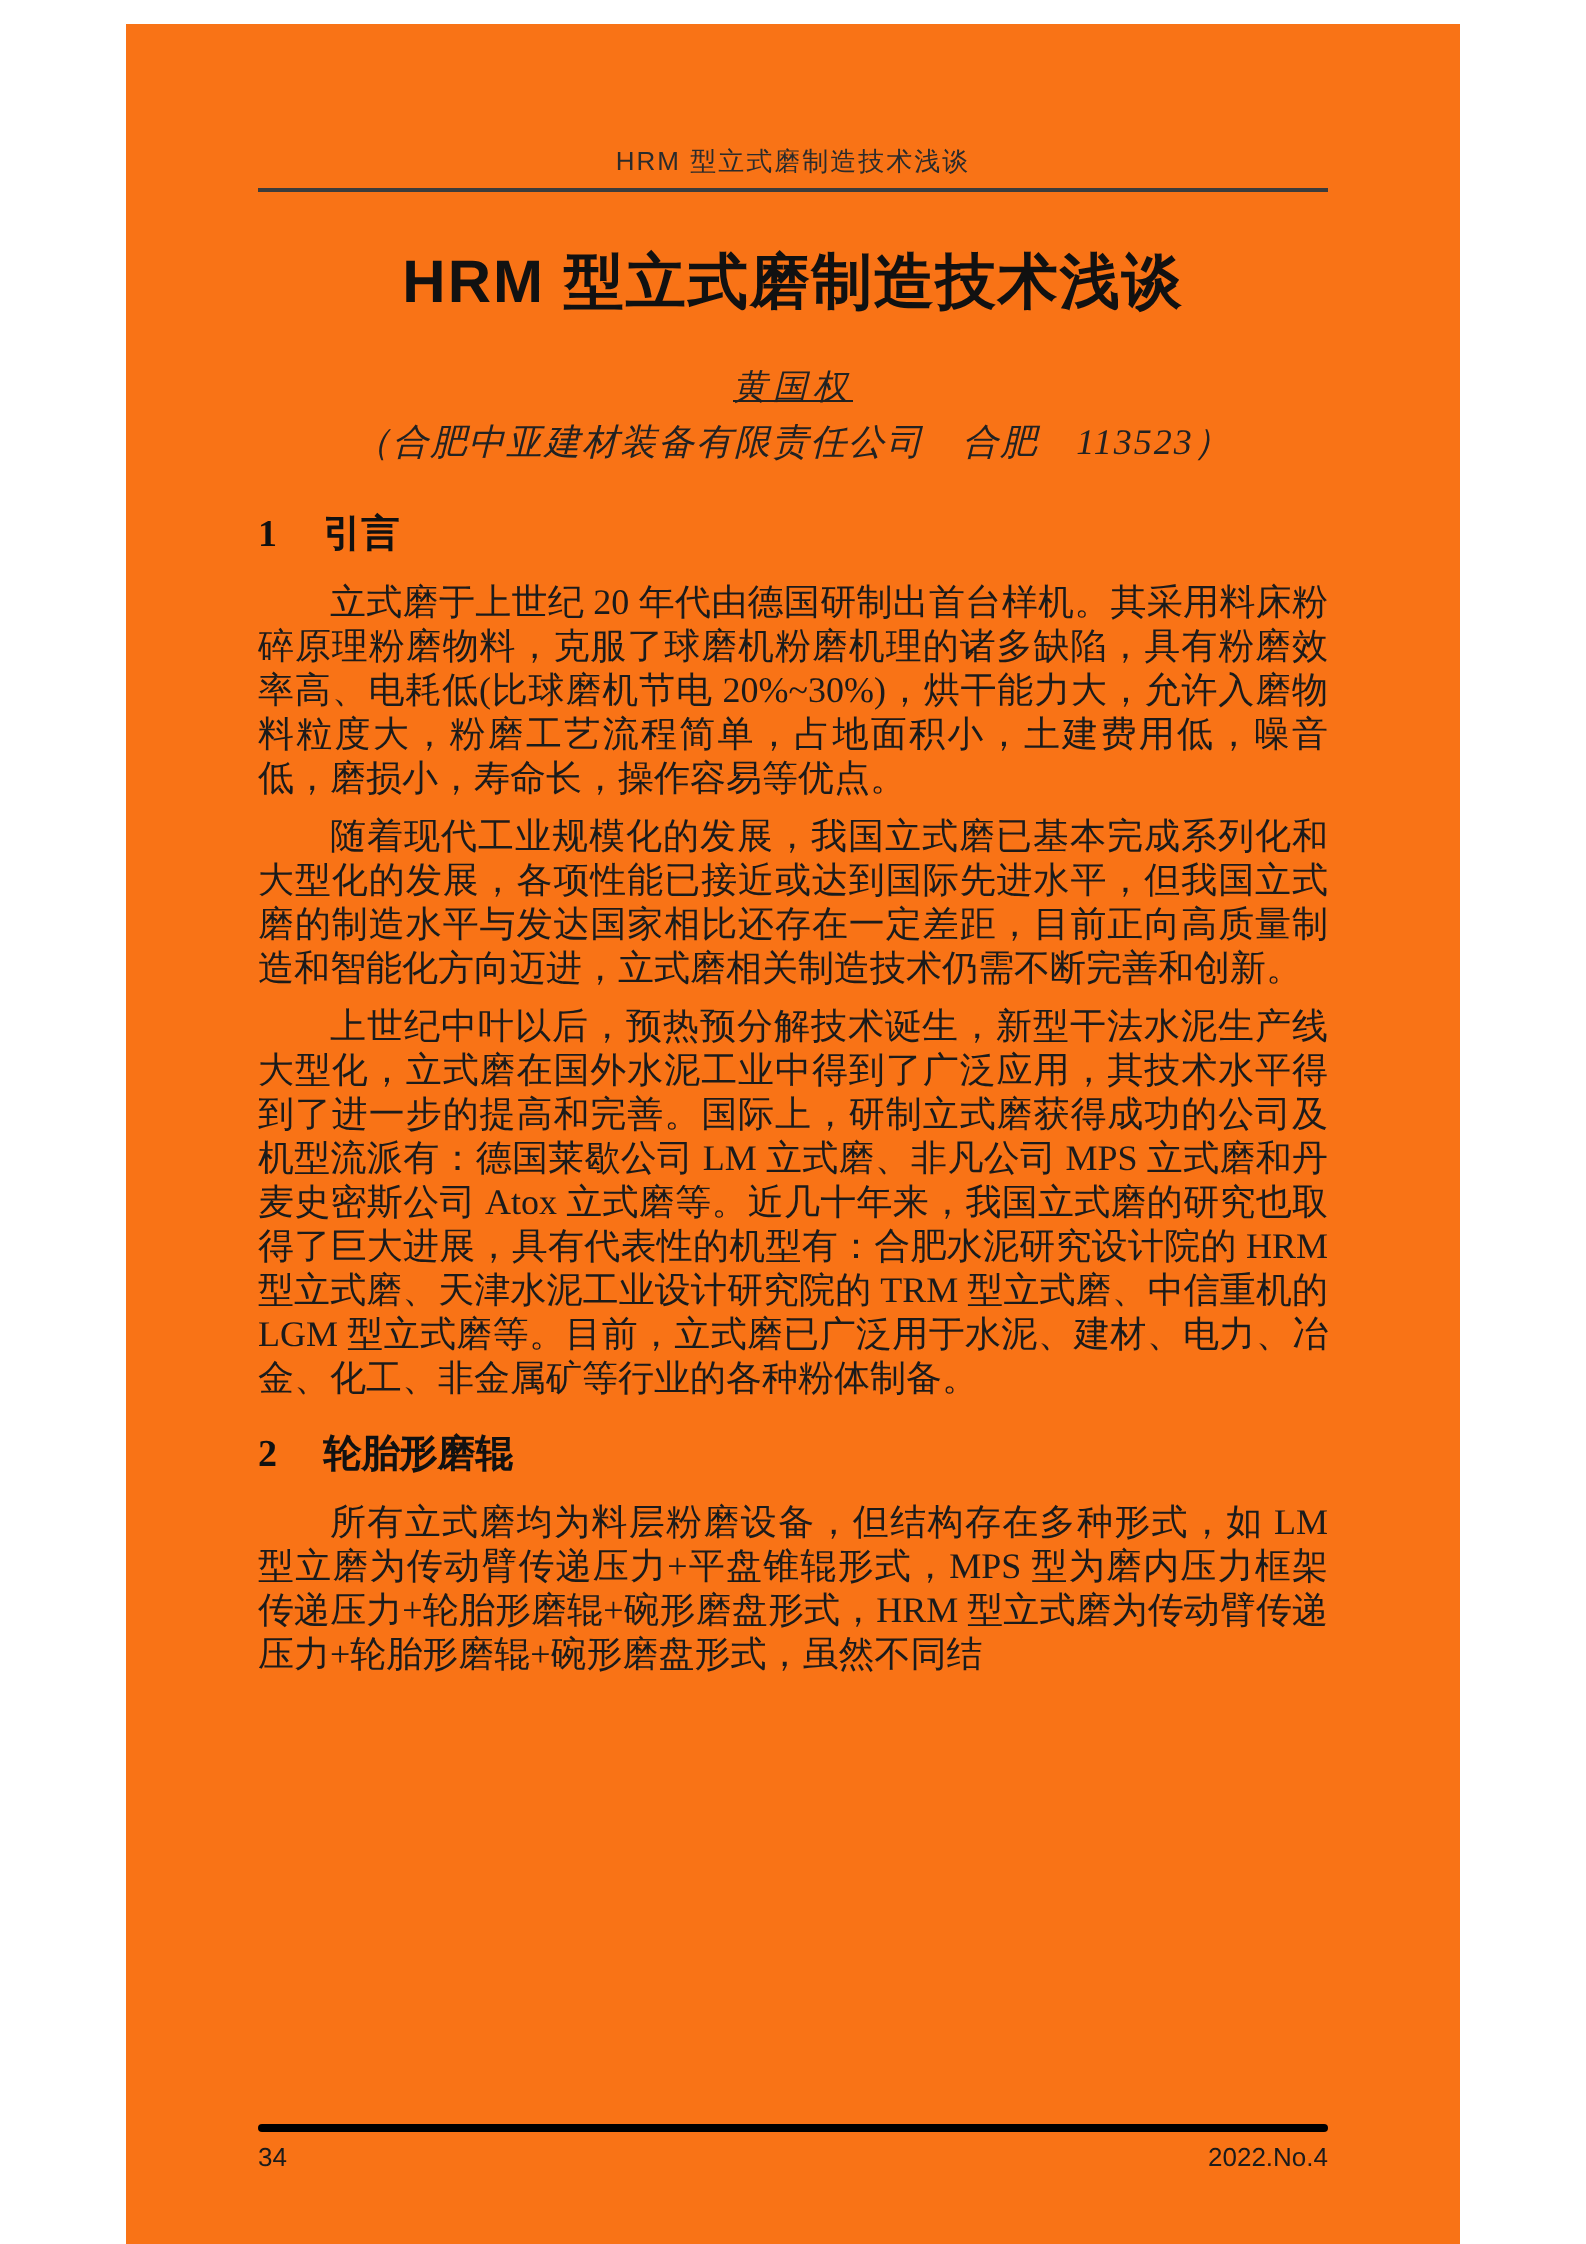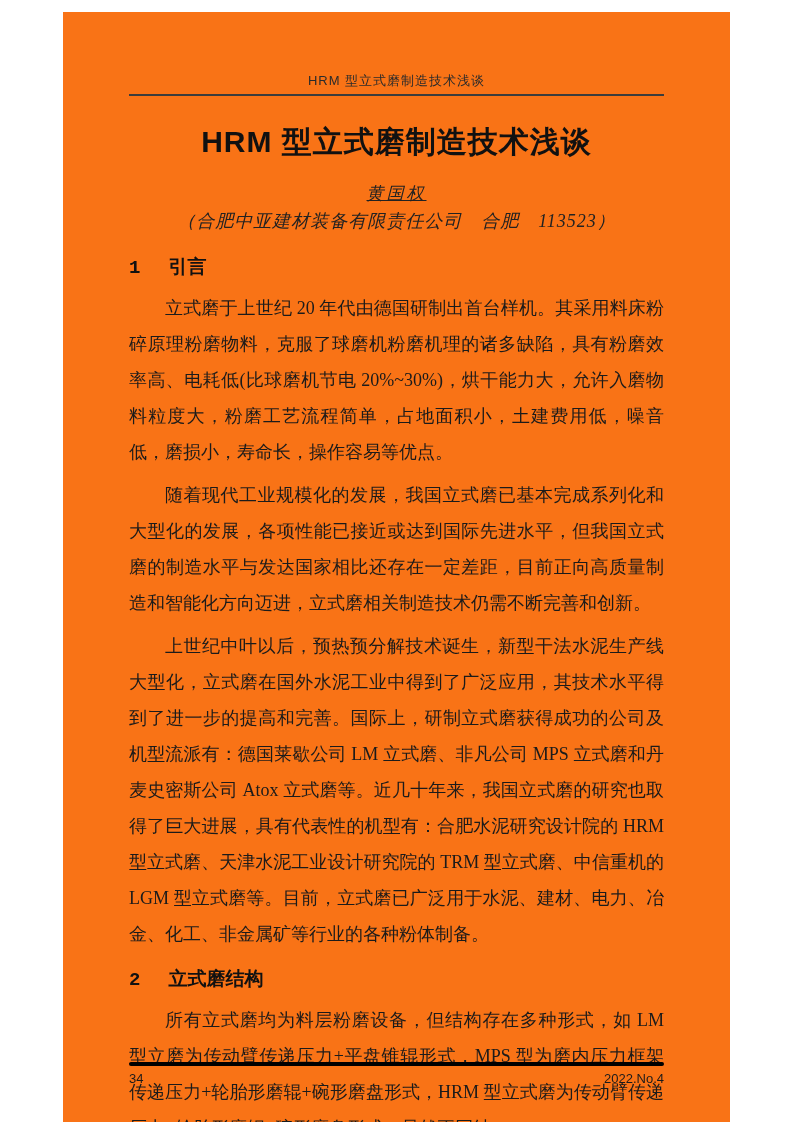--- a/index.html
+++ b/index.html
@@ -63,40 +63,40 @@
     text-align: center;
     font-style: italic;
     font-size: 18px;
     line-height: 24px;
     color: #222;
     letter-spacing: 1px;
   }
   
   .section-heading {
     margin: 23px 0 10px 0;
-    font-family: Liberation Mono, monospace;
+    font-family: Liberation Serif, serif;
     font-weight: bold;
     font-size: 19px;
     line-height: 24px;
     color: #111;
   }
   .section-heading .sec-num {
     display: inline-block;
     min-width: 14px;
   }
   .section-heading .sec-title {
     margin-left: 14px;
   }
   .section-heading.second {
     margin-top: 16px;
   }
   .body-par {
     margin: 0 0 7px 0;
     font-size: 18px;
-    line-height: 36px;
+    line-height: 22px;
     text-align: justify;
     text-indent: 2em;
     color: #1b1b1b;
   }
   
   .page-footer {
     position: absolute;
     left: 66px;
     right: 66px;
     bottom: 46px;
@@ -149,21 +149,21 @@
         <span class="sec-title">引言</span>
       </h2>
       <p class="body-par">立式磨于上世纪 20 年代由德国研制出首台样机。其采用料床粉碎原理粉磨物料，克服了球磨机粉磨机理的诸多缺陷，具有粉磨效率高、电耗低(比球磨机节电 20%~30%)，烘干能力大，允许入磨物料粒度大，粉磨工艺流程简单，占地面积小，土建费用低，噪音低，磨损小，寿命长，操作容易等优点。</p>
       <p class="body-par">随着现代工业规模化的发展，我国立式磨已基本完成系列化和大型化的发展，各项性能已接近或达到国际先进水平，但我国立式磨的制造水平与发达国家相比还存在一定差距，目前正向高质量制造和智能化方向迈进，立式磨相关制造技术仍需不断完善和创新。</p>
       <p class="body-par">上世纪中叶以后，预热预分解技术诞生，新型干法水泥生产线大型化，立式磨在国外水泥工业中得到了广泛应用，其技术水平得到了进一步的提高和完善。国际上，研制立式磨获得成功的公司及机型流派有：德国莱歇公司 LM 立式磨、非凡公司 MPS 立式磨和丹麦史密斯公司 Atox 立式磨等。近几十年来，我国立式磨的研究也取得了巨大进展，具有代表性的机型有：合肥水泥研究设计院的 HRM 型立式磨、天津水泥工业设计研究院的 TRM 型立式磨、中信重机的 LGM 型立式磨等。目前，立式磨已广泛用于水泥、建材、电力、冶金、化工、非金属矿等行业的各种粉体制备。</p>
     </section>
 
     <section>
       <h2 class="section-heading second">
         <span class="sec-num">2</span>
-        <span class="sec-title">立式磨结构</span>
+        <span class="sec-title">轮胎形磨辊</span>
       </h2>
       <p class="body-par">所有立式磨均为料层粉磨设备，但结构存在多种形式，如 LM 型立磨为传动臂传递压力+平盘锥辊形式，MPS 型为磨内压力框架传递压力+轮胎形磨辊+碗形磨盘形式，HRM 型立式磨为传动臂传递压力+轮胎形磨辊+碗形磨盘形式，虽然不同结</p>
     </section>
 
   </main>
 
   <footer class="page-footer">
     <div class="footer-rule"></div>
     <div class="footer-row">
       <span class="page-number">34</span>

